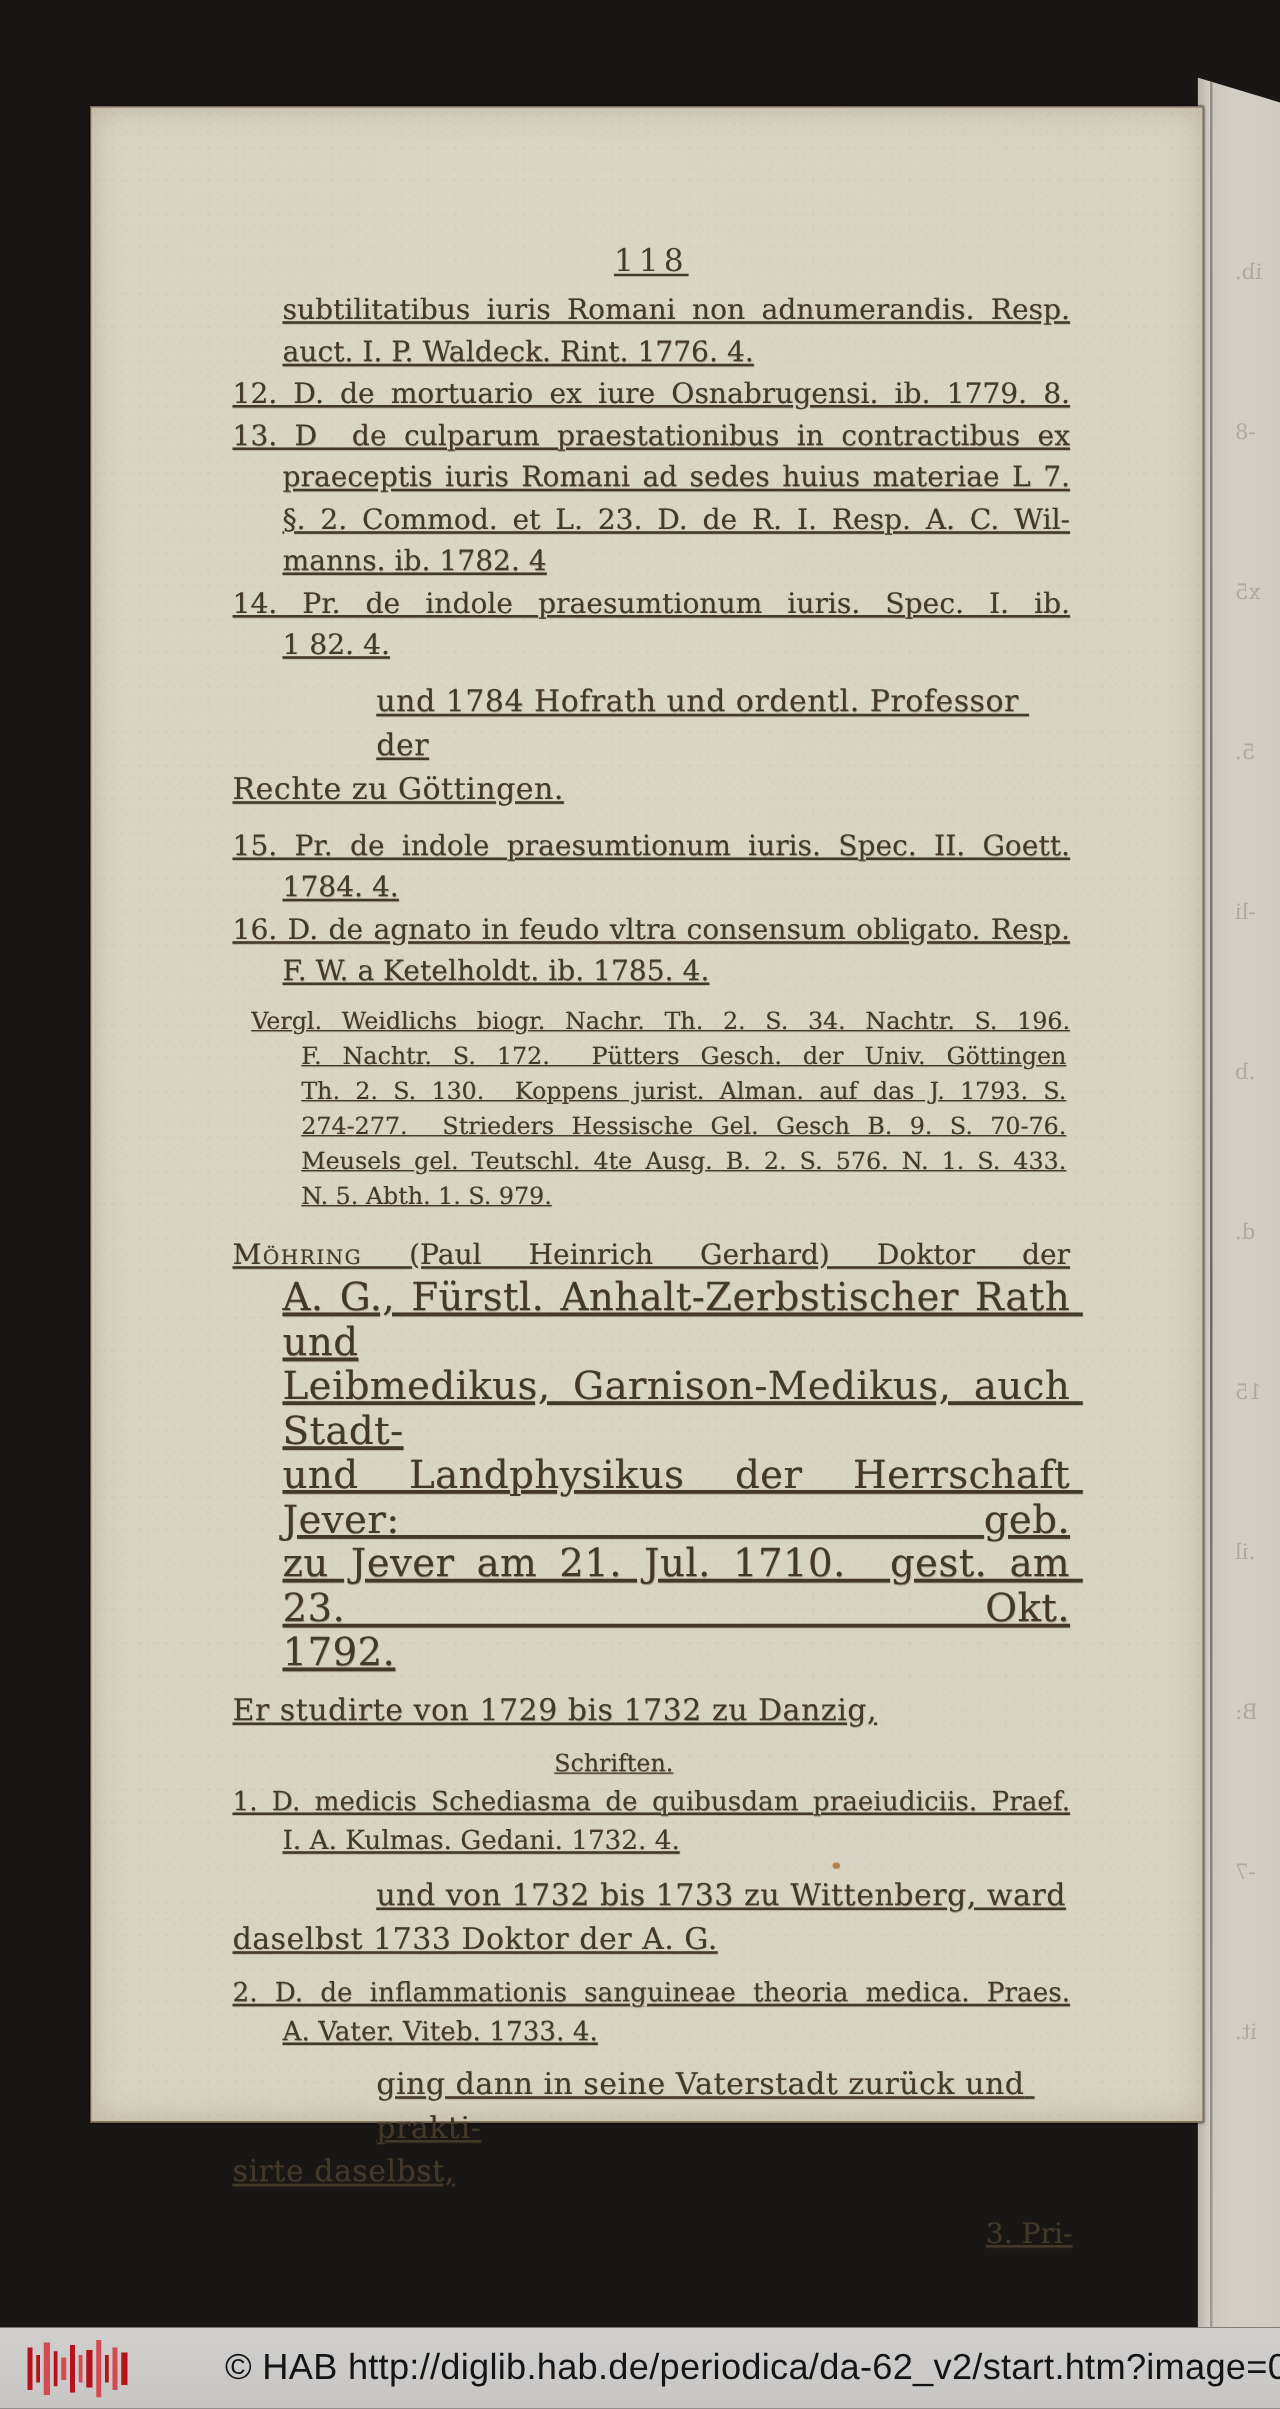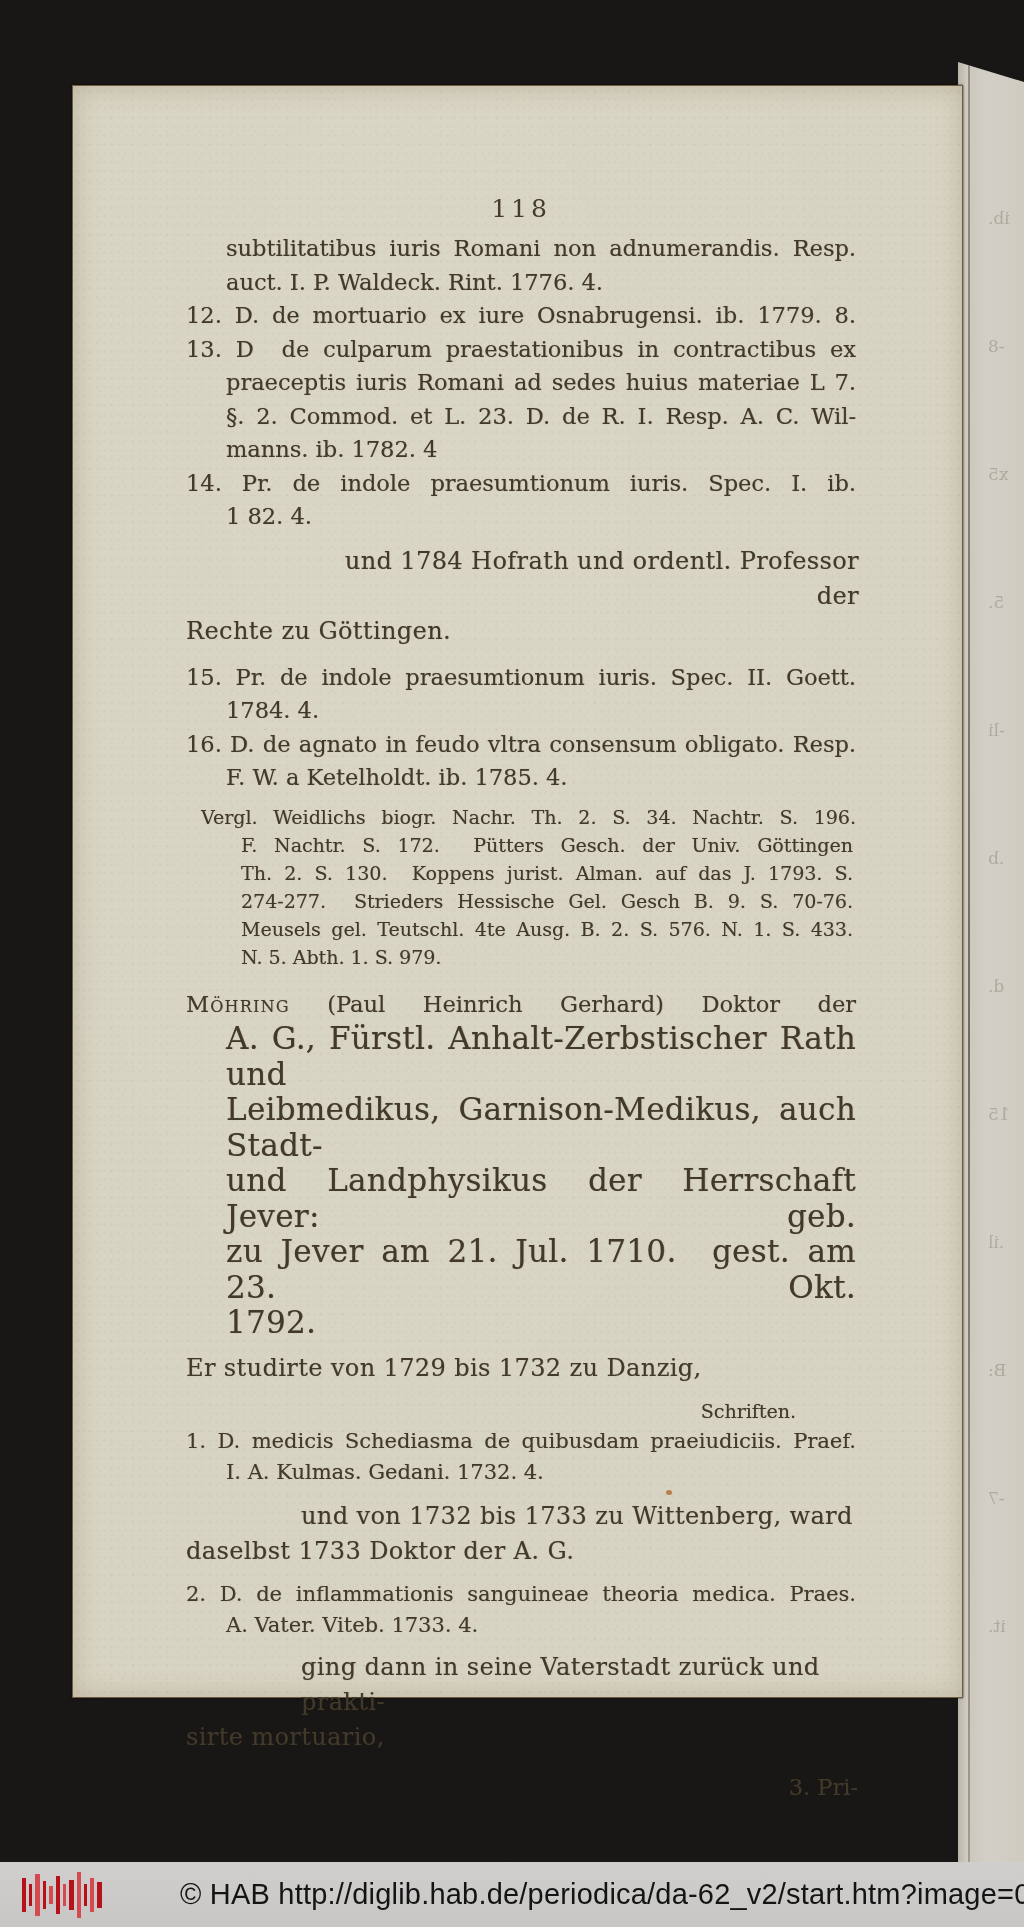--- a/index.html
+++ b/index.html
@@ -16,21 +16,21 @@
       radial-gradient(ellipse at 40% 25%, rgba(255,255,255,0.06), transparent 65%),
       radial-gradient(circle, rgba(125,114,92,0.05) 1px, transparent 1.4px),
       radial-gradient(circle, rgba(110,100,82,0.05) 1px, transparent 1.2px),
       #d8d4c3;
     background-size:auto, 11px 13px, 7px 9px, auto;
     border:1px solid #6d5c40;
     box-shadow: inset 0 0 26px rgba(115,96,64,0.28), 0 0 2px rgba(0,0,0,0.8);
     box-sizing:border-box;
     color:#43392b;
   }
-  .page-inner{padding:108px 4px 0 113px;}
+  .page-inner{padding:108px 4px 0 113px;text-decoration:underline;}
   .pagenum{
     width:670px;text-align:center;font-size:25px;letter-spacing:4px;
     color:#453a2b;margin-bottom:9px;
   }
   .line{
     font-size:22.5px;line-height:33.5px;white-space:pre-wrap;
     width:670px;margin-left:0;
     text-shadow:0.3px 0.4px 0.7px rgba(62,50,36,0.45);
   }
   .cont{margin-left:40px;width:630px;}
@@ -41,21 +41,21 @@
   .vg1{margin-left:55px;width:612px;}
   .j{text-align:justify;text-align-last:justify;}
   .sm{font-size:19px;line-height:28px;}
   .sm2{font-size:19px;line-height:30px;}
   .sm3{font-size:21px;line-height:31.5px;}
   .de{font-size:24px;line-height:35px;letter-spacing:0.4px;}
   .de2{font-size:31px;line-height:35.5px;letter-spacing:0.3px;}
   .center{text-align:center;padding-right:60px;box-sizing:border-box;}
   .catch{text-align:right;text-align-last:right;width:672px;}
   .sc{font-variant:small-caps;letter-spacing:1.2px;}
-  .mt6{margin-top:10px;}.mt8{margin-top:8px;}.mt10{margin-top:10px;text-align:right;}
+  .mt6{margin-top:10px;}.mt8{margin-top:8px;}.mt10{margin-top:10px;}
   .mt12{margin-top:12px;}.mt16{margin-top:16px;}.mt28{margin-top:17px;}
   .speck{position:absolute;width:6px;height:5px;border-radius:50%;
     background:#b06a2a;opacity:.8;left:593px;top:1404px;}
   
   .fore-edge{
     position:absolute;left:958px;top:48px;width:66px;height:1814px;
     background:linear-gradient(90deg,#b9b5ab 0,#d0ccc2 9px,#cdc9bf 14px,#d3cfc6 30px,#cfcbc1 100%);
     clip-path:polygon(0 14px,100% 34px,100% 100%,0 100%);
   }
   .fore-edge .fold{
@@ -133,21 +133,21 @@
         <div class="line cont de2">1792.</div>
         <div class="line item de mt6">Er studirte von 1729 bis 1732 zu Danzig,</div>
         <div class="line center sm2 mt10">Schriften.</div>
         <div class="line item sm3 j">1. D. medicis Schediasma de quibusdam praeiudiciis. Praef.</div>
         <div class="line cont sm3">I. A. Kulmas. Gedani. 1732. 4.</div>
         <div class="line ger1 de mt6">und von 1732 bis 1733 zu Wittenberg, ward</div>
         <div class="line ger2 de">daselbst 1733 Doktor der A. G.</div>
         <div class="line item sm3 j mt6">2. D. de inflammationis sanguineae theoria medica. Praes.</div>
         <div class="line cont sm3">A. Vater. Viteb. 1733. 4.</div>
         <div class="line ger1 de mt8">ging dann in seine Vaterstadt zurück und prakti-</div>
-        <div class="line ger2 de">sirte mortuario,</div>
+        <div class="line ger2 de">sirte daselbst,</div>
         <div class="line catch mt16">3. Pri-</div>
       </div>
   </div>
   <div class="speck"></div>
 </div>
 
 <div class="footer-bar">
   <svg class="hab-logo" viewBox="0 0 118 46" xmlns="http://www.w3.org/2000/svg">
     <g fill="#b5121b">
       <rect x="2" y="6" width="4" height="34"></rect>

